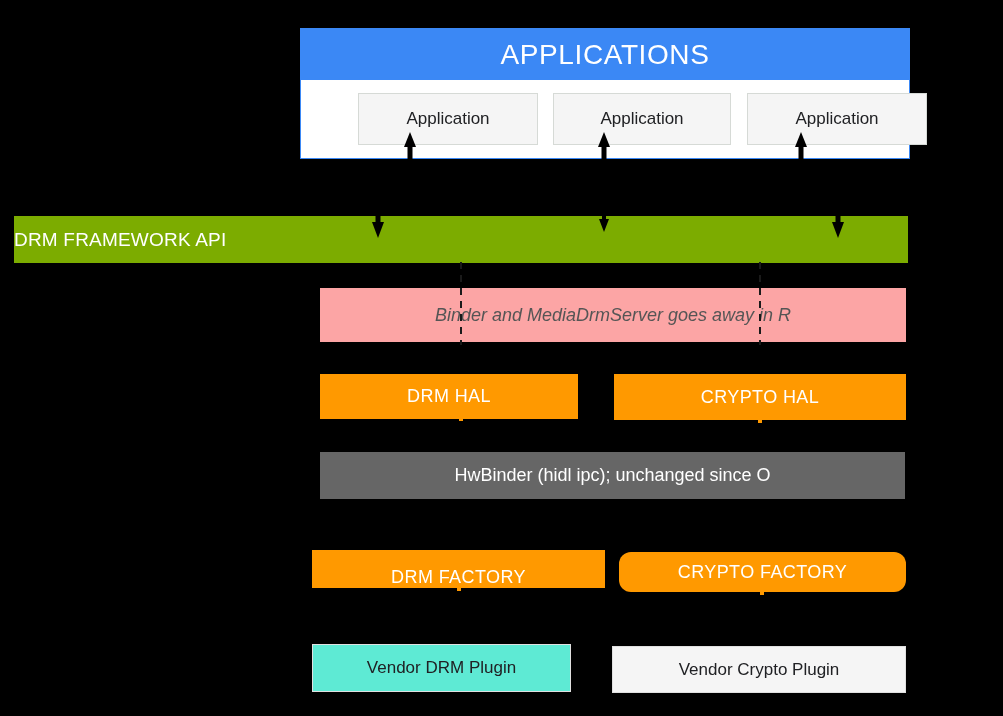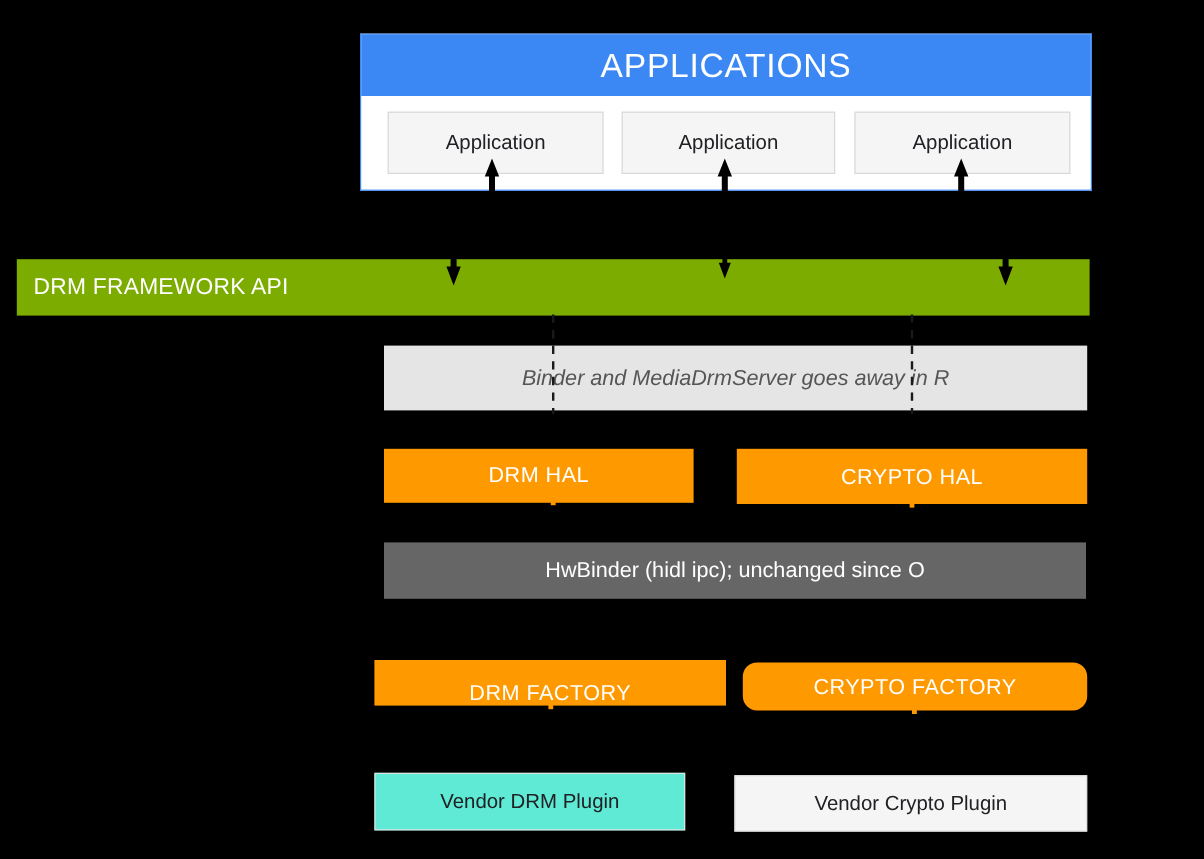--- a/index.html
+++ b/index.html
@@ -65,46 +65,46 @@
     position: absolute;
     top: 64px;
     height: 50px;
     background: #f5f5f5;
     border: 1px solid #d6dad6;
     display: flex;
     align-items: center;
     justify-content: center;
     color: #202124;
     font-size: 17px;
+    margin-left: 35px;
   }
   #app-box-0 { left: 22px;  width: 178px; }
   #app-box-1 { left: 217px; width: 176px; }
   #app-box-2 { left: 411px; width: 178px; }
 
   
   #drm-framework-bar {
     left: 14px;
     top: 216px;
     width: 894px;
     height: 47px;
     background: #7cac00;
     justify-content: flex-start;
-    padding-left: 14px;
     color: #ffffff;
     font-size: 19px;
     letter-spacing: 0.2px;
   }
 
   
   #binder-note {
     left: 320px;
     top: 288px;
     width: 586px;
     height: 54px;
-    background: #e5e5e5;
+    background: #fca5a5;
     color: #555555;
     font-style: italic;
     font-size: 18px;
   }
 
   
   #drm-hal {
     left: 320px;
     top: 374px;
     width: 258px;

